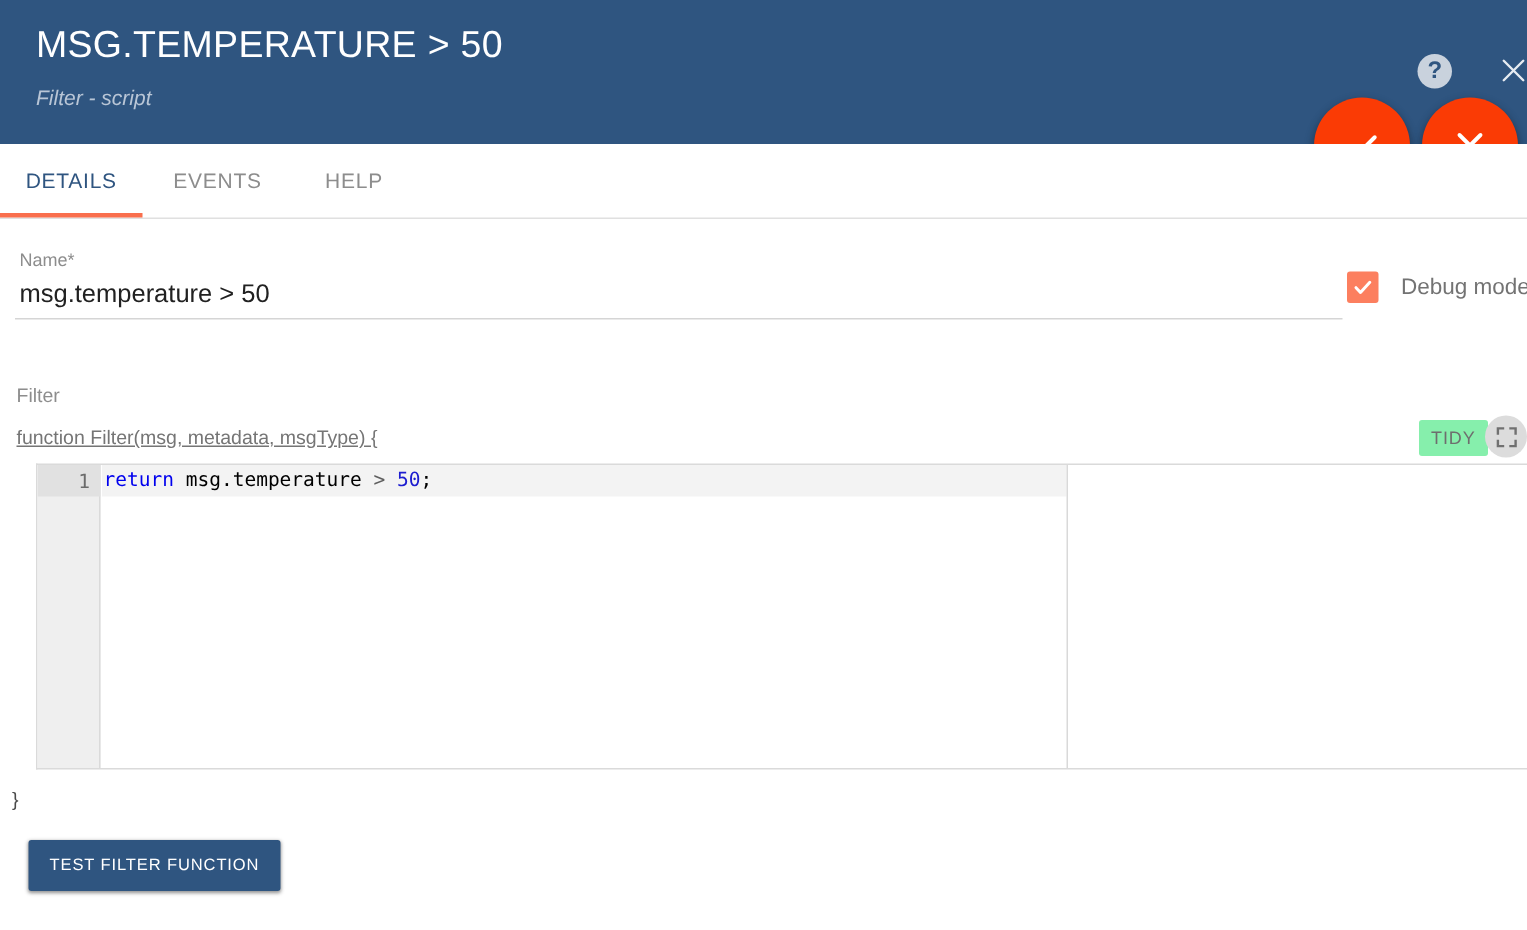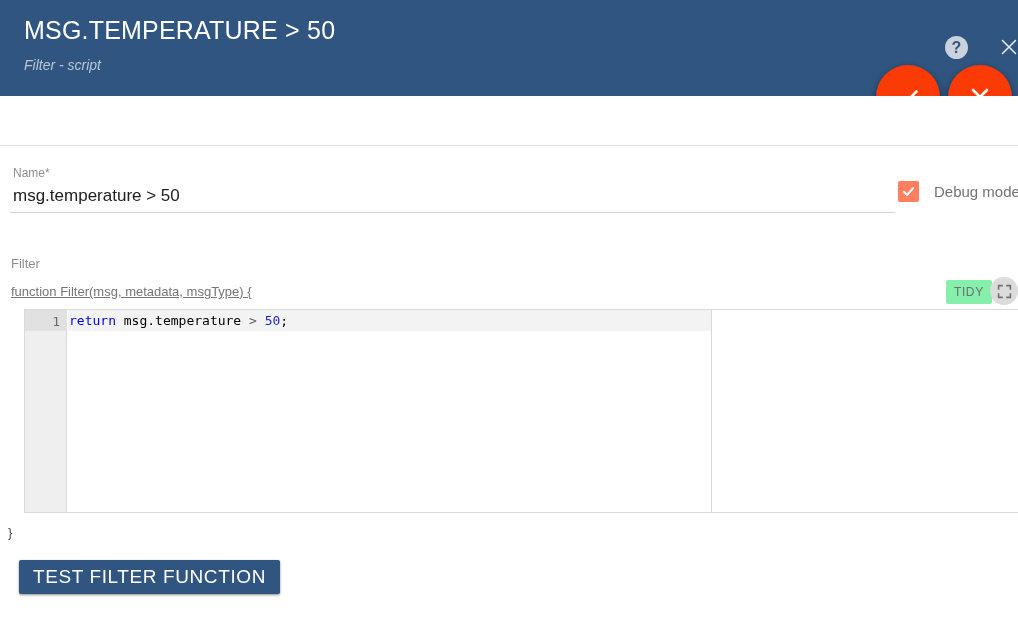--- a/index.html
+++ b/index.html
@@ -277,21 +277,21 @@
   
   .test-btn {
     position: absolute;
     left: 19px; top: 560px;
     height: 34px;
     padding: 0 14px;
     background: #2f5580;
     border: none;
     border-radius: 2px;
     color: #ffffff;
-    font-size: 19px;
+    font-size: 11px;
     font-weight: 500;
     letter-spacing: .6px;
     font-family: "Liberation Sans", sans-serif;
     cursor: pointer;
     box-shadow: 0 1px 3px rgba(0,0,0,.30), 0 1px 2px rgba(0,0,0,.18);
     text-align: center;
   }
 </style>
 </head>
 <body>
@@ -321,20 +321,30 @@
 
   <div class="fab fab-cancel">
     <span>
       <svg width="30" height="30" viewBox="0 0 30 30" aria-hidden="true">
         <path d="M8 8 L22 22 M22 8 L8 22" stroke="#ffffff" stroke-width="2.6" fill="none" stroke-linecap="round"></path>
       </svg>
     </span>
   </div>
 
   <div class="tabbar">
+    <div class="tab active" id="tab-details">
+      <span>DETAILS</span>
+      <div class="tab-underline"></div>
+    </div>
+    <div class="tab" id="tab-events">
+      <span>EVENTS</span>
+    </div>
+    <div class="tab" id="tab-help">
+      <span>HELP</span>
+    </div>
   </div>
 
   <div class="field-name-label">
     <span>Name</span><span class="req">*</span>
   </div>
   <input class="field-name-value" type="text" value="msg.temperature &gt; 50" style="">
   <div class="field-name-underline"></div>
 
   <div class="debug-wrap">
     <span class="debug-box">

